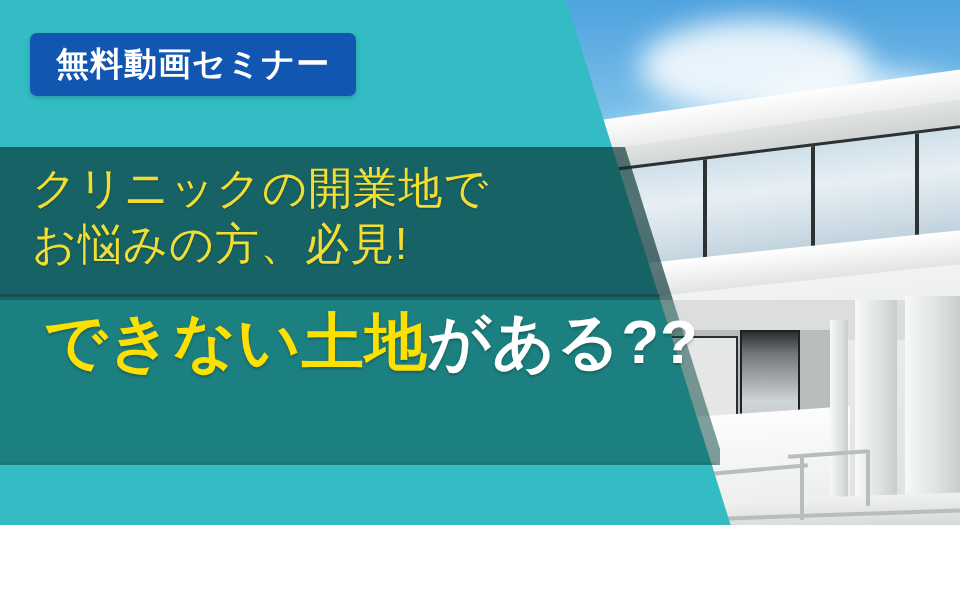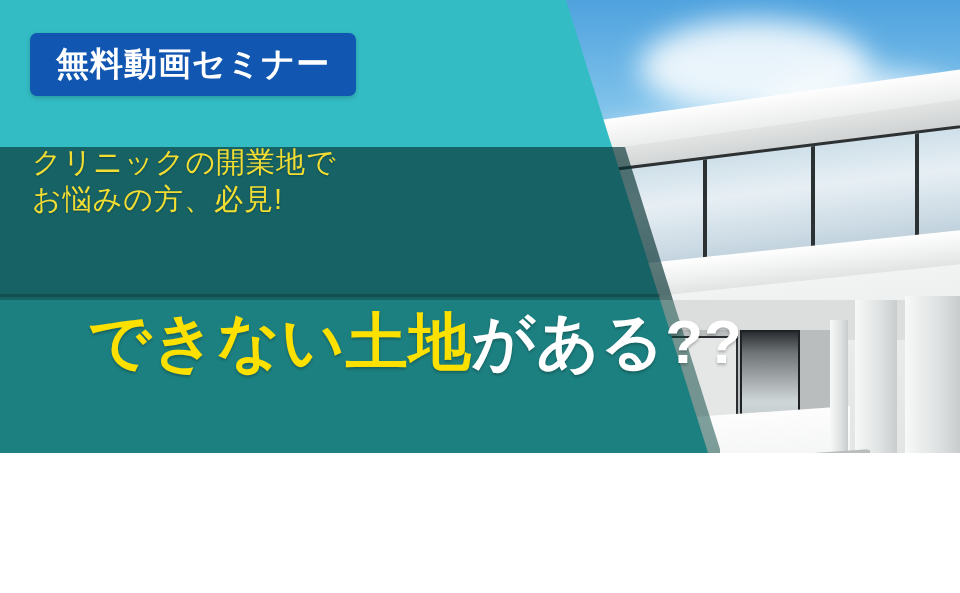--- a/index.html
+++ b/index.html
@@ -2,21 +2,21 @@
 <html><head>
 <meta charset="utf-8">
 <title>Seminar Banner</title>
 <style>
   html,body{margin:0;padding:0;background:#fff;}
   body{font-family:"Liberation Sans","DejaVu Sans",sans-serif;}
 
   .banner{
     position:relative;
     width:960px;
-    height:453px;
+    height:525px;
     overflow:hidden;
     background:#6d28d9;
   }
 
   
   .photo{
     position:absolute; inset:0;
     background:
       
       linear-gradient(to bottom, rgba(0,0,0,0) 0 88%, rgba(125,125,127,1) 88% 100%),
@@ -120,40 +120,40 @@
     font-size:33px;
     font-weight:bold;
     letter-spacing:1px;
     line-height:1;
     box-shadow:0 2px 5px rgba(0,0,0,.18);
     white-space:nowrap;
   }
 
   
   .subcopy{
-    position:absolute;left:32px;top:144px;
+    position:absolute;left:32px;top:160px;
     color:#f2dd33;
-    font-size:29px;
+    font-size:44px;
     line-height:1.28;
     letter-spacing:1px;
     white-space:pre-line;
     text-shadow:0 1px 2px rgba(0,0,0,.25);
   }
   .headline{
     position:absolute;left:28px;top:303px;
     font-size:62px;
     font-weight:bold;
     line-height:1.25;
     letter-spacing:1px;
     color:#ffffff;
     text-shadow:0 2px 3px rgba(0,0,0,.25);
     white-space:nowrap;
   }
   .headline .l2{padding-left:16px;display:block;}
-  .hl-yellow{color:#fbe000;margin-left:44px;}
+  .hl-yellow{color:#fbe000;}
 </style>
 </head>
 <body>
 
 <div class="banner">
 
   <div class="photo">
 
     <div class="cloud c1"></div>
     <div class="cloud c2"></div>

